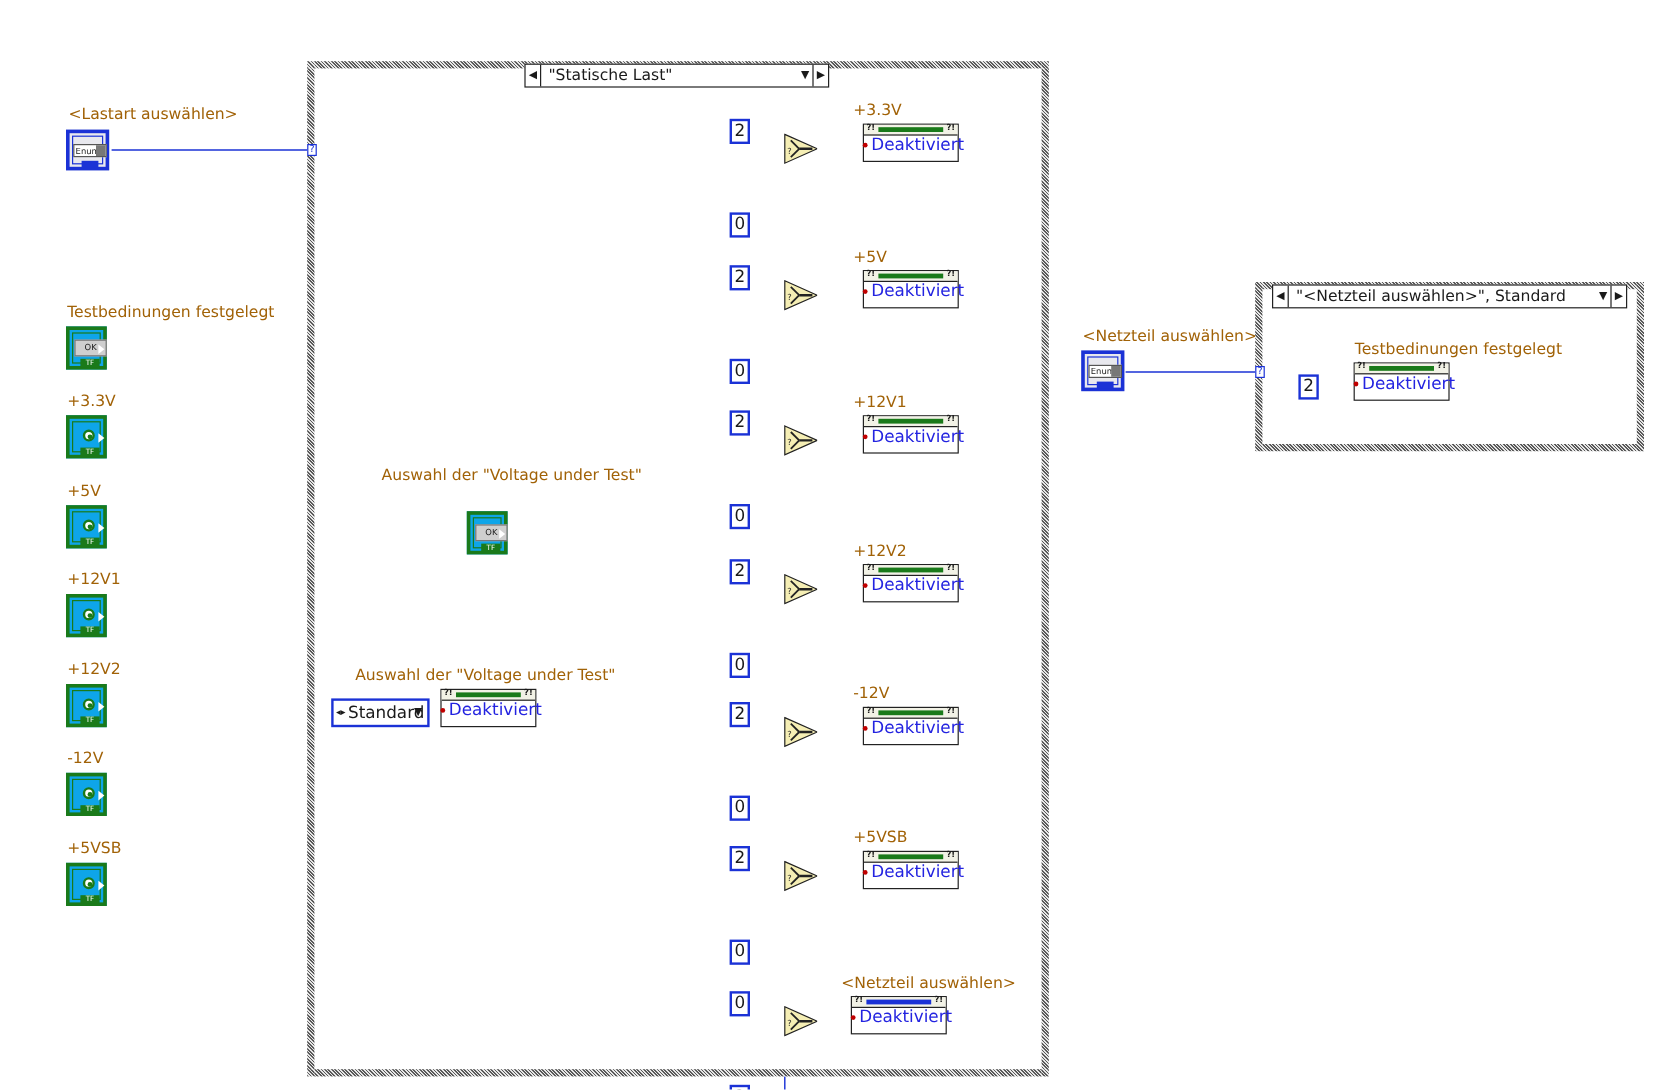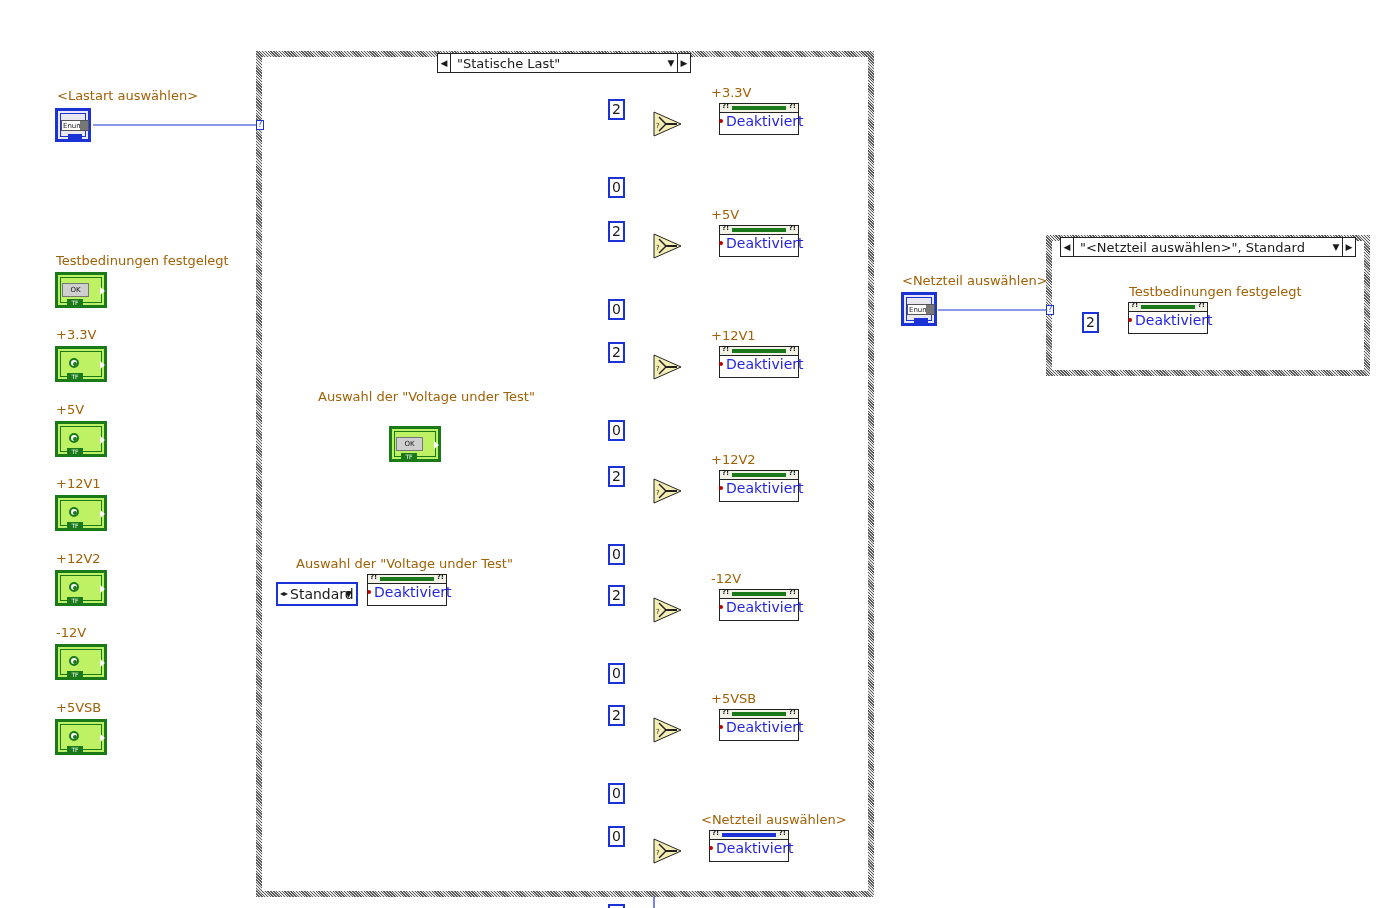--- a/index.html
+++ b/index.html
@@ -24,22 +24,22 @@
 
   
   .enum-term { position:absolute; width:36px; height:34px; box-sizing:border-box;
     border:3px solid #1b32d6; outline:1px solid #1b32d6; outline-offset:-6px; background:#e8e8ee; }
   .enum-term .inner { position:absolute; left:3px; top:9px; width:28px; height:11px; background:#fff;
     border:1px solid #555; font-size:7px; line-height:11px; padding-left:1px; box-sizing:border-box; }
   .enum-term .inner .dd { position:absolute; right:0; top:0; width:8px; height:9px; background:#777; }
   .enum-term .foot { position:absolute; left:10px; bottom:-1px; width:14px; height:6px; background:#1b32d6; }
 
   
-  .bool-term { position:absolute; width:52px; height:36px; box-sizing:border-box;
-    border:3px solid #1a7a1a; background:#bef264; }
+  .bool-term { position:absolute; width:34px; height:36px; box-sizing:border-box;
+    border:3px solid #1a7a1a; background:#0ea5e9; }
   .bool-term::before { content:""; position:absolute; left:2px; top:2px; right:2px; bottom:2px; border:1px solid #1a7a1a; }
   .bool-term .led { position:absolute; left:11px; top:9px; width:10px; height:10px; border-radius:50%;
     border:2px solid #1a7a1a; box-sizing:border-box; background:#fff; }
   .bool-term .led::after { content:""; position:absolute; left:2px; top:2px; width:4px; height:4px; border-radius:50%; background:#1a7a1a; }
   .bool-term .ok { position:absolute; left:4px; top:8px; width:25px; height:12px; background:#cfcfcf;
     border:1px solid #777; font-size:7px; text-align:center; line-height:12px; }
   .bool-term .tf { position:absolute; left:9px; bottom:-1px; width:16px; height:7px; background:#1a7a1a;
     color:#fff; font-size:6px; line-height:7px; text-align:center; }
   .bool-term .tri { position:absolute; right:-1px; top:12px; width:0; height:0;
     border-top:4px solid transparent; border-bottom:4px solid transparent; border-left:5px solid #fff; }

